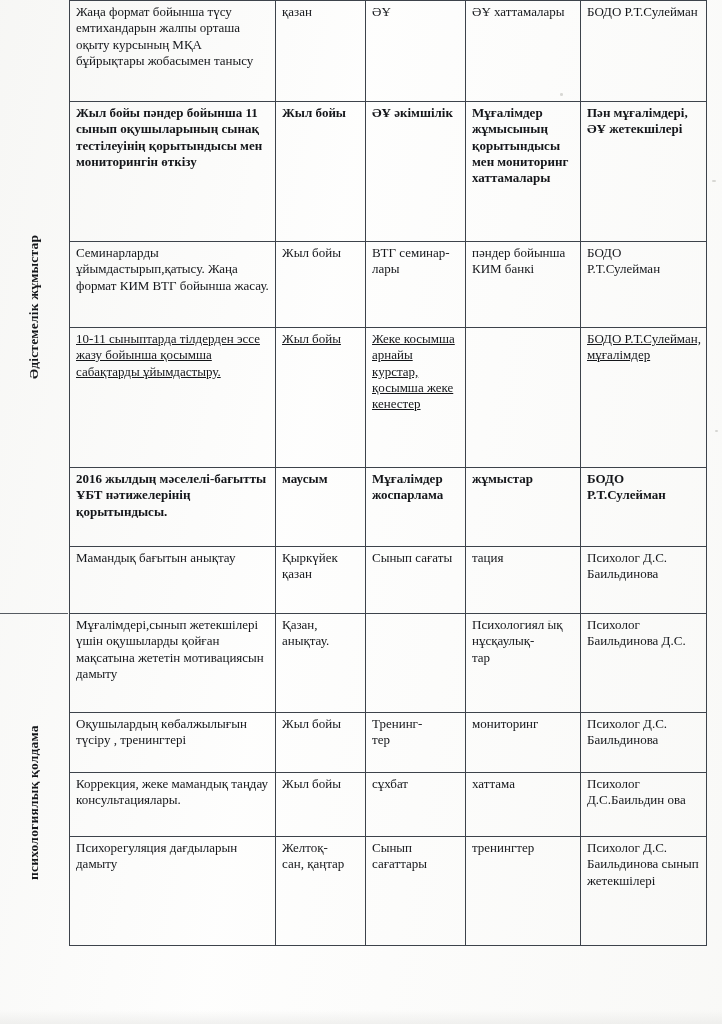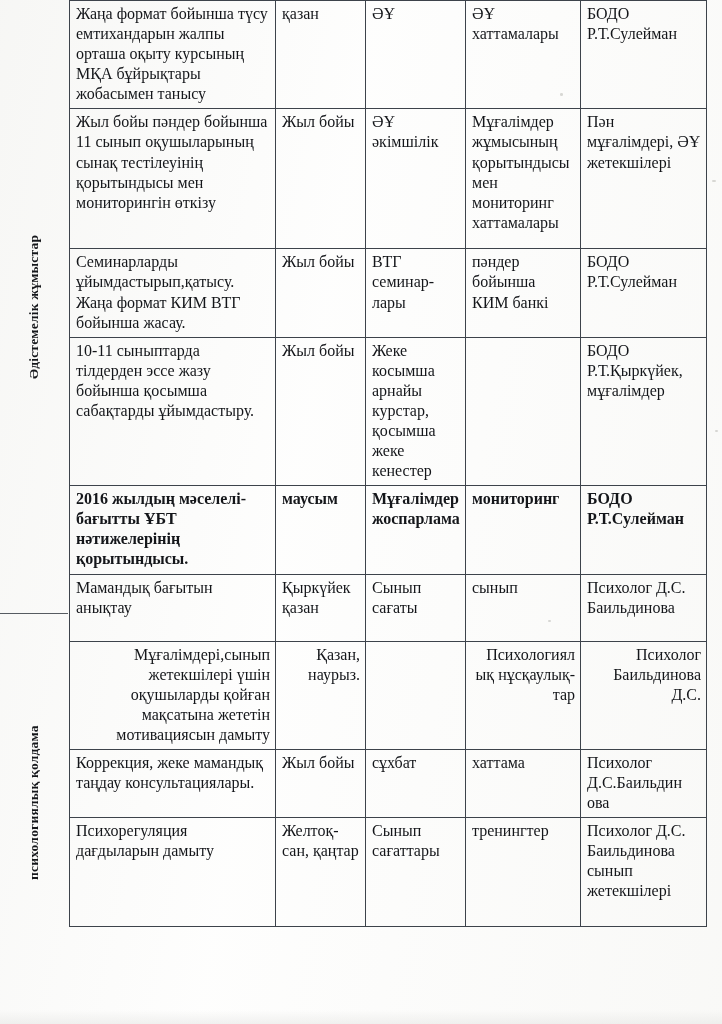--- a/index.html
+++ b/index.html
@@ -66,21 +66,21 @@
     top: 0;
     width: 637px;
     border-collapse: collapse;
     table-layout: fixed;
   }
 
   #plan-table td {
     border: 1px solid #3d434b;
     vertical-align: top;
     padding: 3px 5px 4px 6px;
-    font-size: 16px;
+    font-size: 13px;
     line-height: 1.255;
     color: #14161a;
     word-wrap: break-word;
     overflow-wrap: break-word;
     hyphens: manual;
   }
 
   
   col.c-activity    { width: 206px; }
   col.c-term        { width: 90px;  }
@@ -89,27 +89,27 @@
   col.c-responsible { width: 126px; }
 
   td.cell-activity    { font-size: 14.4px; }
   td.cell-term        { }
   td.cell-form        { }
   td.cell-result      { }
   td.cell-responsible { }
 
   
   tr.r0  td { height: 93px;  }
-  tr.r1  td { height: 132px; }
+  tr.r1  td { height: 132px; font-weight: bold; }
   tr.r2  td { height: 77px;  }
   tr.r3  td { height: 78px;  }
-  tr.r4  td { height: 132px; }
+  tr.r4  td { height: 132px; text-decoration: underline; }
   tr.r5  td { height: 71px; font-weight: bold;  }
   tr.r6  td { height: 59px; font-family: Liberation Serif, serif;  }
-  tr.r7  td { height: 91px; text-align: right;  }
+  tr.r7  td { height: 91px;  }
   tr.r8  td { height: 52px;  }
   tr.r9  td { height: 56px;  }
   tr.r10 td { height: 101px; }
 
   .cell-text {
     display: block;
     white-space: pre-line;
   }
 
   
@@ -218,79 +218,97 @@
         <td class="cell-term">
             <span class="cell-text">Жыл бойы</span>
           </td>
         <td class="cell-form">
             <span class="cell-text">Жеке косымша арнайы курстар, қосымша жеке кенестер</span>
           </td>
         <td class="cell-result">
             <span class="cell-text"></span>
           </td>
         <td class="cell-responsible">
-            <span class="cell-text">БОДО Р.Т.Қыркүйек, мұғалімдер</span>
+            <span class="cell-text">БОДО Р.Т.Сулейман, мұғалімдер</span>
           </td>
       </tr>
 
       <tr class="r5">
         <td class="cell-activity">
             <span class="cell-text">2016 жылдың мәселелі-бағытты ҰБТ нәтижелерінің қорытындысы.</span>
           </td>
         <td class="cell-term">
             <span class="cell-text">маусым</span>
           </td>
         <td class="cell-form">
             <span class="cell-text">Мұғалімдер жоспарлама</span>
           </td>
         <td class="cell-result">
-            <span class="cell-text">мониторинг</span>
+            <span class="cell-text">жұмыстар</span>
           </td>
         <td class="cell-responsible">
             <span class="cell-text">БОДО Р.Т.Сулейман</span>
           </td>
       </tr>
 
       <tr class="r6">
         <td class="cell-activity">
             <span class="cell-text">Мамандық бағытын анықтау</span>
           </td>
         <td class="cell-term">
             <span class="cell-text">Қыркүйек қазан</span>
           </td>
         <td class="cell-form">
             <span class="cell-text">Сынып сағаты</span>
           </td>
         <td class="cell-result">
-            <span class="cell-text">сынып</span>
+            <span class="cell-text">тация</span>
           </td>
         <td class="cell-responsible">
             <span class="cell-text">Психолог Д.С. Баильдинова</span>
           </td>
       </tr>
 
       <tr class="r7">
         <td class="cell-activity">
             <span class="cell-text">Мұғалімдері,сынып жетекшілері үшін оқушыларды қойған мақсатына жететін мотивациясын дамыту</span>
           </td>
         <td class="cell-term">
-            <span class="cell-text">Қазан, наурыз.</span>
+            <span class="cell-text">Қазан, анықтау.</span>
           </td>
         <td class="cell-form">
             <span class="cell-text"></span>
           </td>
         <td class="cell-result">
             <span class="cell-text">Психологиял ық нұсқаулық-
 тар</span>
           </td>
         <td class="cell-responsible">
             <span class="cell-text">Психолог Баильдинова Д.С.</span>
           </td>
       </tr>
 
+      <tr class="r8">
+        <td class="cell-activity">
+            <span class="cell-text">Оқушылардың көбалжылығын түсіру , тренингтері</span>
+          </td>
+        <td class="cell-term">
+            <span class="cell-text">Жыл бойы</span>
+          </td>
+        <td class="cell-form">
+            <span class="cell-text">Тренинг-
+тер</span>
+          </td>
+        <td class="cell-result">
+            <span class="cell-text">мониторинг</span>
+          </td>
+        <td class="cell-responsible">
+            <span class="cell-text">Психолог Д.С. Баильдинова</span>
+          </td>
+      </tr>
 
       <tr class="r9">
         <td class="cell-activity">
             <span class="cell-text">Коррекция, жеке мамандық таңдау консультациялары.</span>
           </td>
         <td class="cell-term">
             <span class="cell-text">Жыл бойы</span>
           </td>
         <td class="cell-form">
             <span class="cell-text">сұхбат</span>

